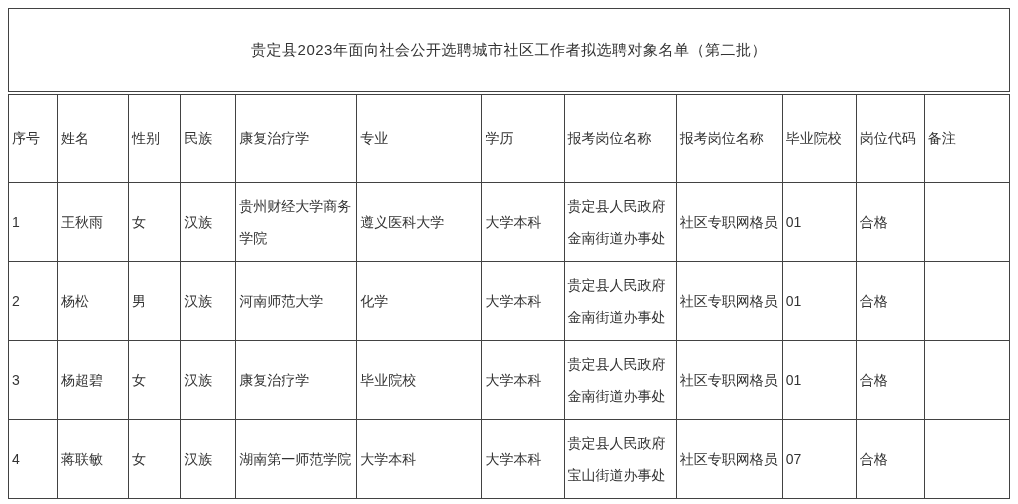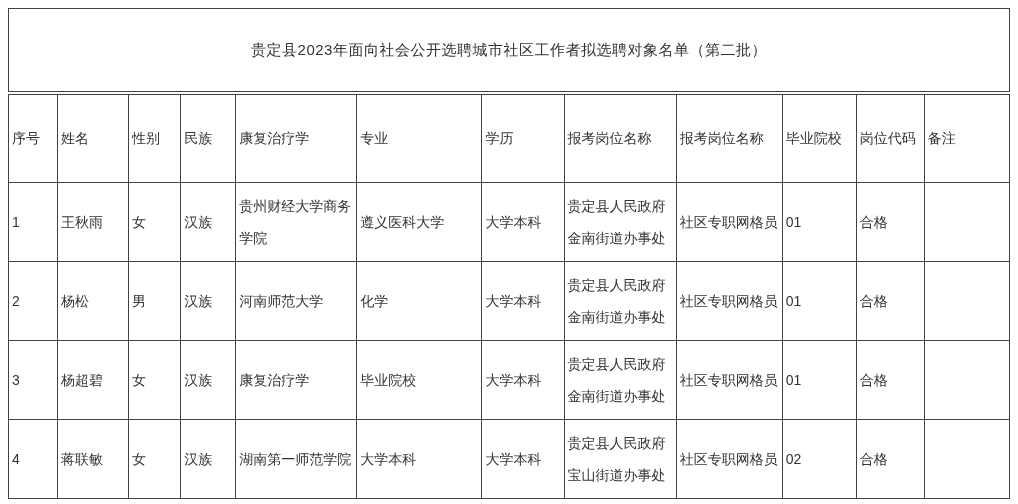--- a/index.html
+++ b/index.html
@@ -156,21 +156,21 @@
           <tr>
             <td>4</td>
             <td>蒋联敏</td>
             <td>女</td>
             <td>汉族</td>
             <td>湖南第一师范学院</td>
             <td>大学本科</td>
             <td>大学本科</td>
             <td>贵定县人民政府宝山街道办事处</td>
             <td>社区专职网格员</td>
-            <td>02</td>
+            <td>07</td>
             <td>合格</td>
             <td></td>
           </tr>
         </tbody>
     </table>
 
   </div>
 </div>
 
 </body></html>

